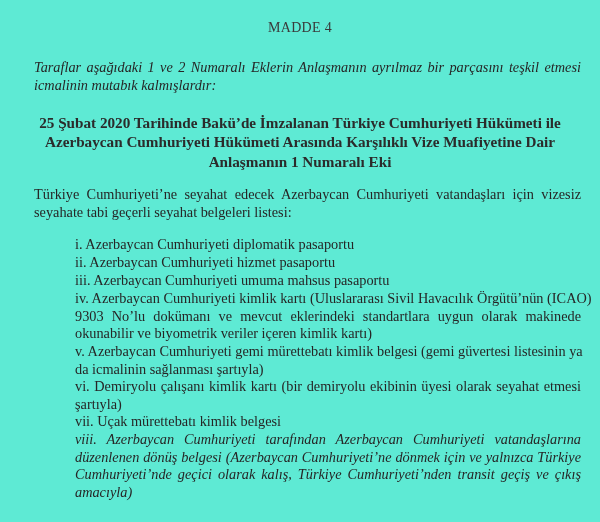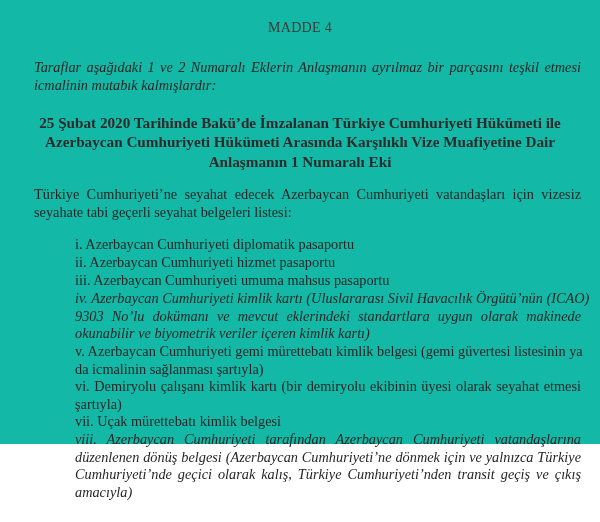--- a/index.html
+++ b/index.html
@@ -11,22 +11,22 @@
       width: 600px;
       height: 522px;
       overflow: hidden;
       position: relative;
       font-family: "Liberation Serif", "DejaVu Serif", serif;
       color: #2a2a2a;
     }
     .page {
       position: absolute;
       left: 0; top: 0;
-      width: 600px; height: 444px;
-      background: #14b8a6;
+      width: 600px; height: 522px;
+      background: #5eead4;
     }
     .title {
       position: absolute;
       left: 0; width: 600px;
       top: 20px;
       text-align: center;
       font-size: 14px;
       letter-spacing: 0.3px;
       color: #3a3a3a;
     }
@@ -102,21 +102,21 @@
   </div>
 
   <div class="item" style="top:254px;">
     <span class="ln last">ii. Azerbaycan Cumhuriyeti hizmet pasaportu</span>
   </div>
 
   <div class="item" style="top:272px;">
     <span class="ln last">iii. Azerbaycan Cumhuriyeti umuma mahsus pasaportu</span>
   </div>
 
-  <div class="item" style="top:290px;font-style:italic;">
+  <div class="item" style="top:290px;">
     <span class="ln">iv. Azerbaycan Cumhuriyeti kimlik kartı (Uluslararası Sivil Havacılık Örgütü’nün (ICAO)</span>
     <span class="ln">9303 No’lu dokümanı ve mevcut eklerindeki standartlara uygun olarak makinede</span>
     <span class="ln last">okunabilir ve biyometrik veriler içeren kimlik kartı)</span>
   </div>
 
   <div class="item" style="top:343px;">
     <span class="ln">v. Azerbaycan Cumhuriyeti gemi mürettebatı kimlik belgesi (gemi güvertesi listesinin ya</span>
     <span class="ln last">da icmalinin sağlanması şartıyla)</span>
   </div>
 

